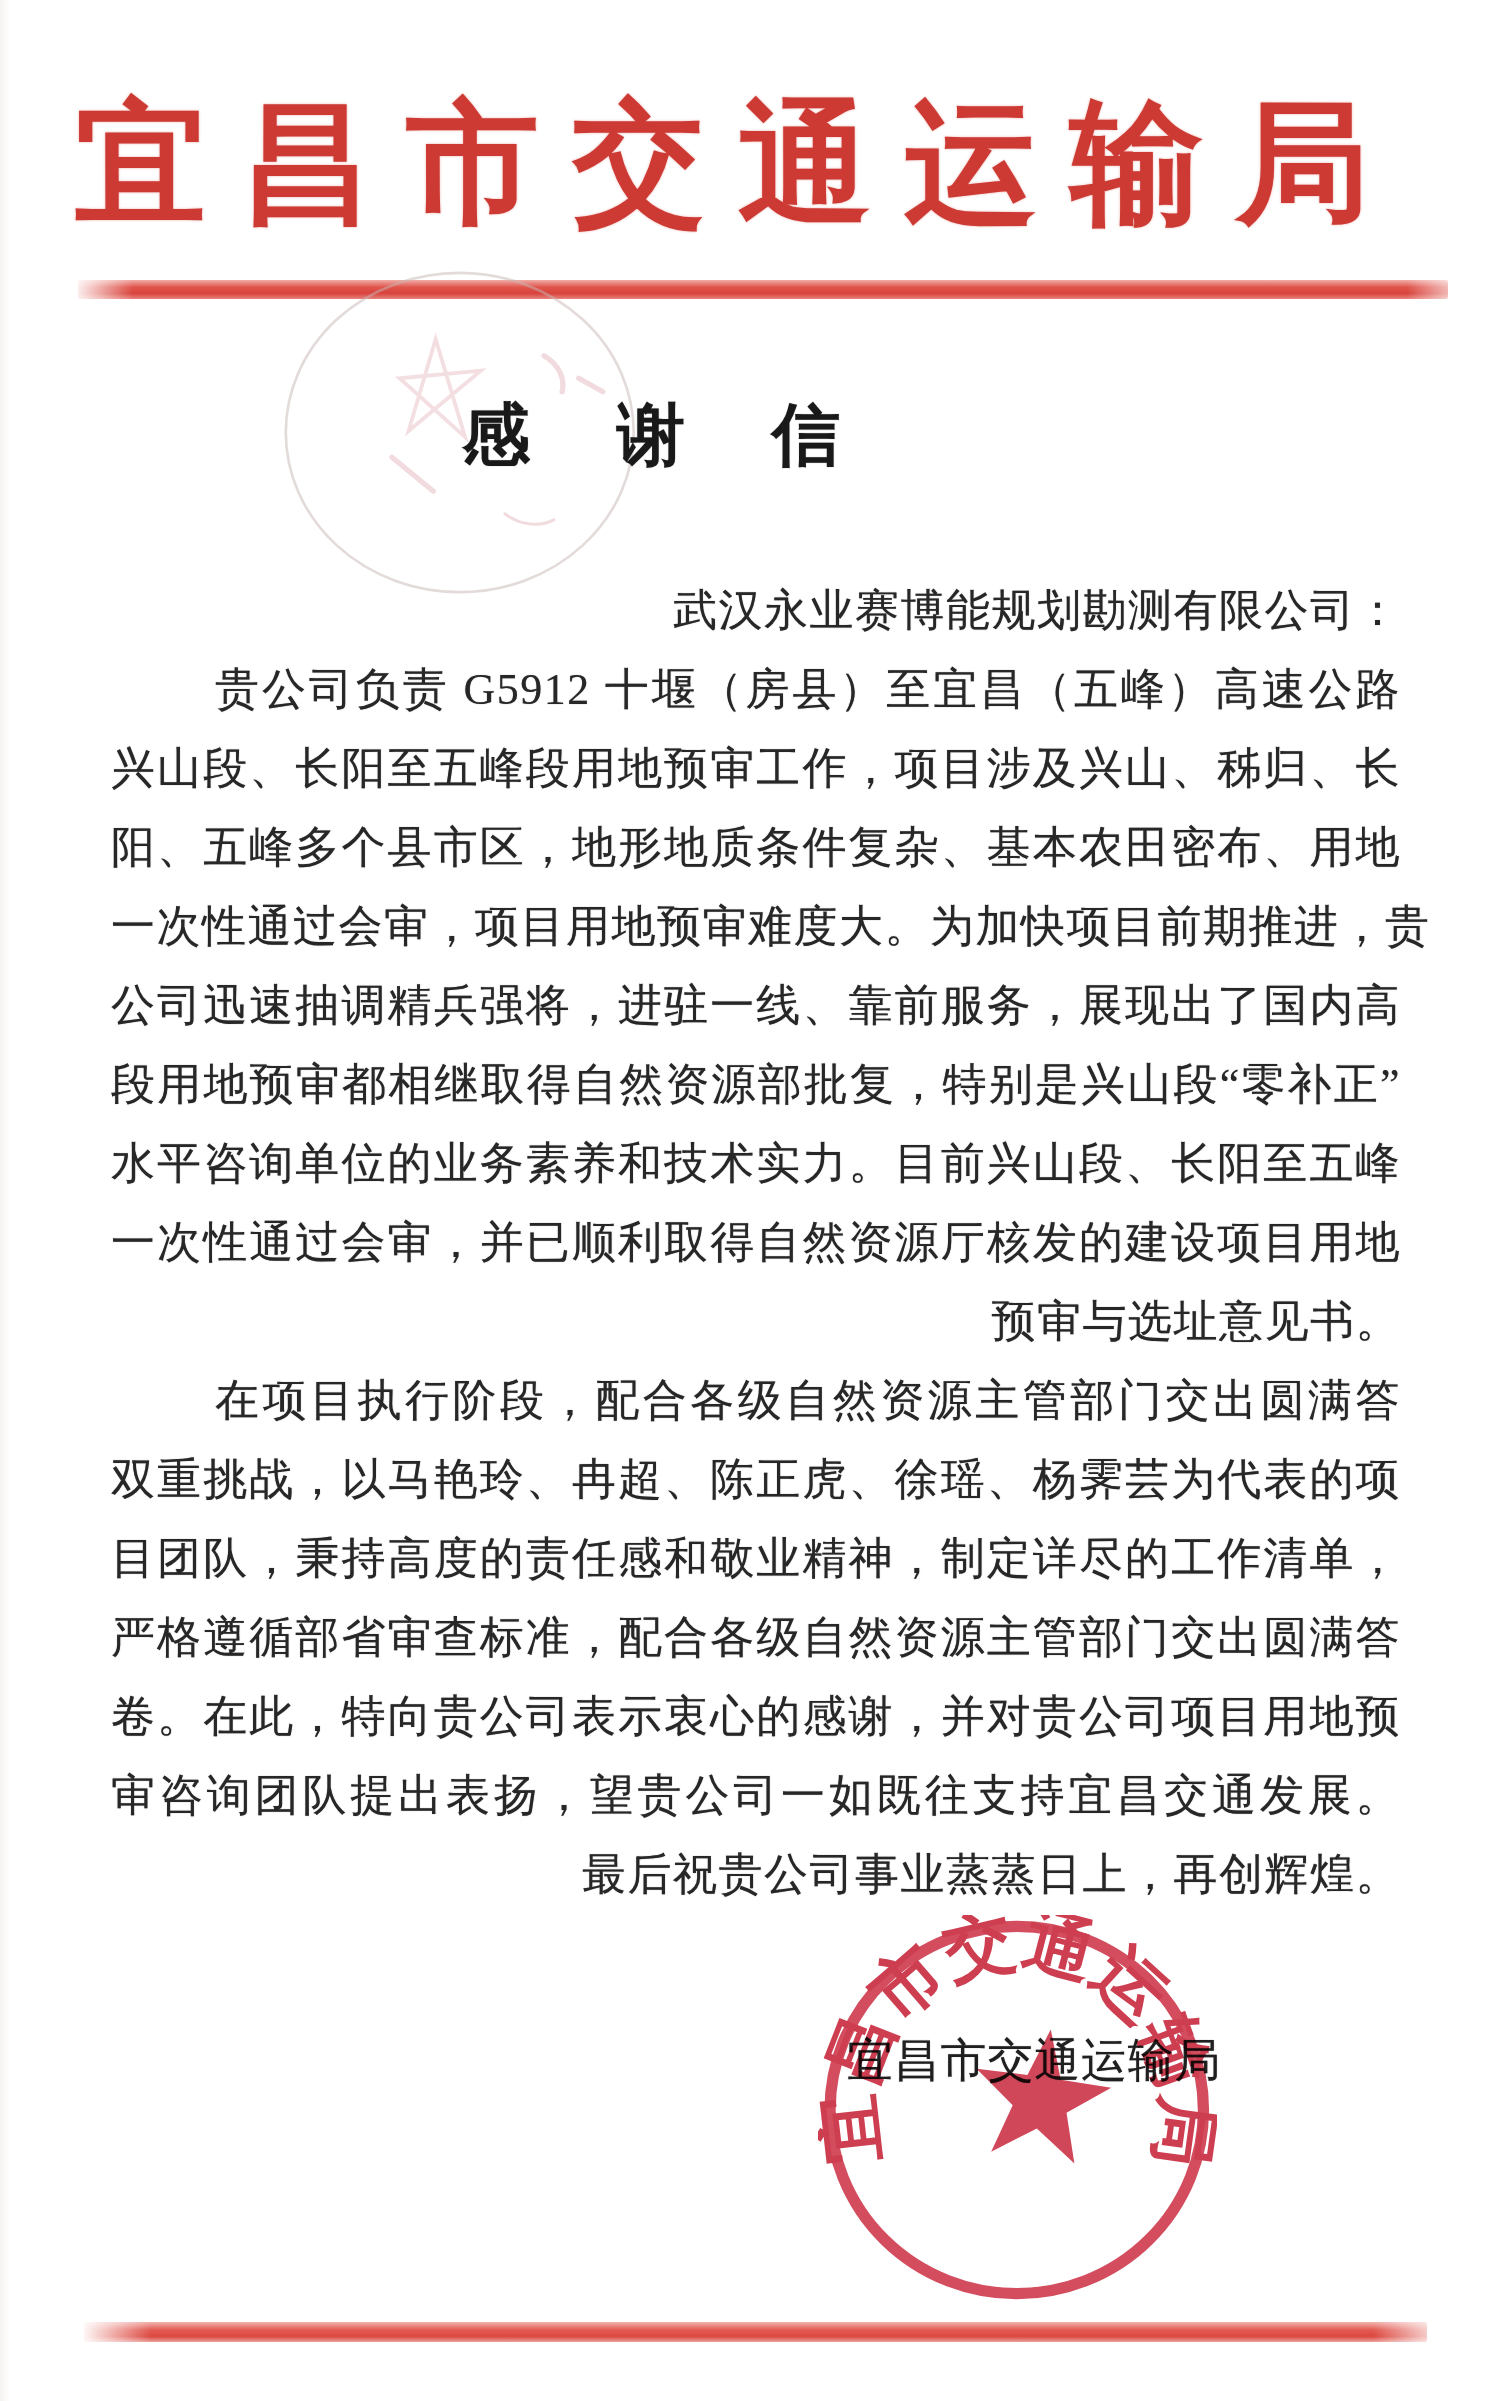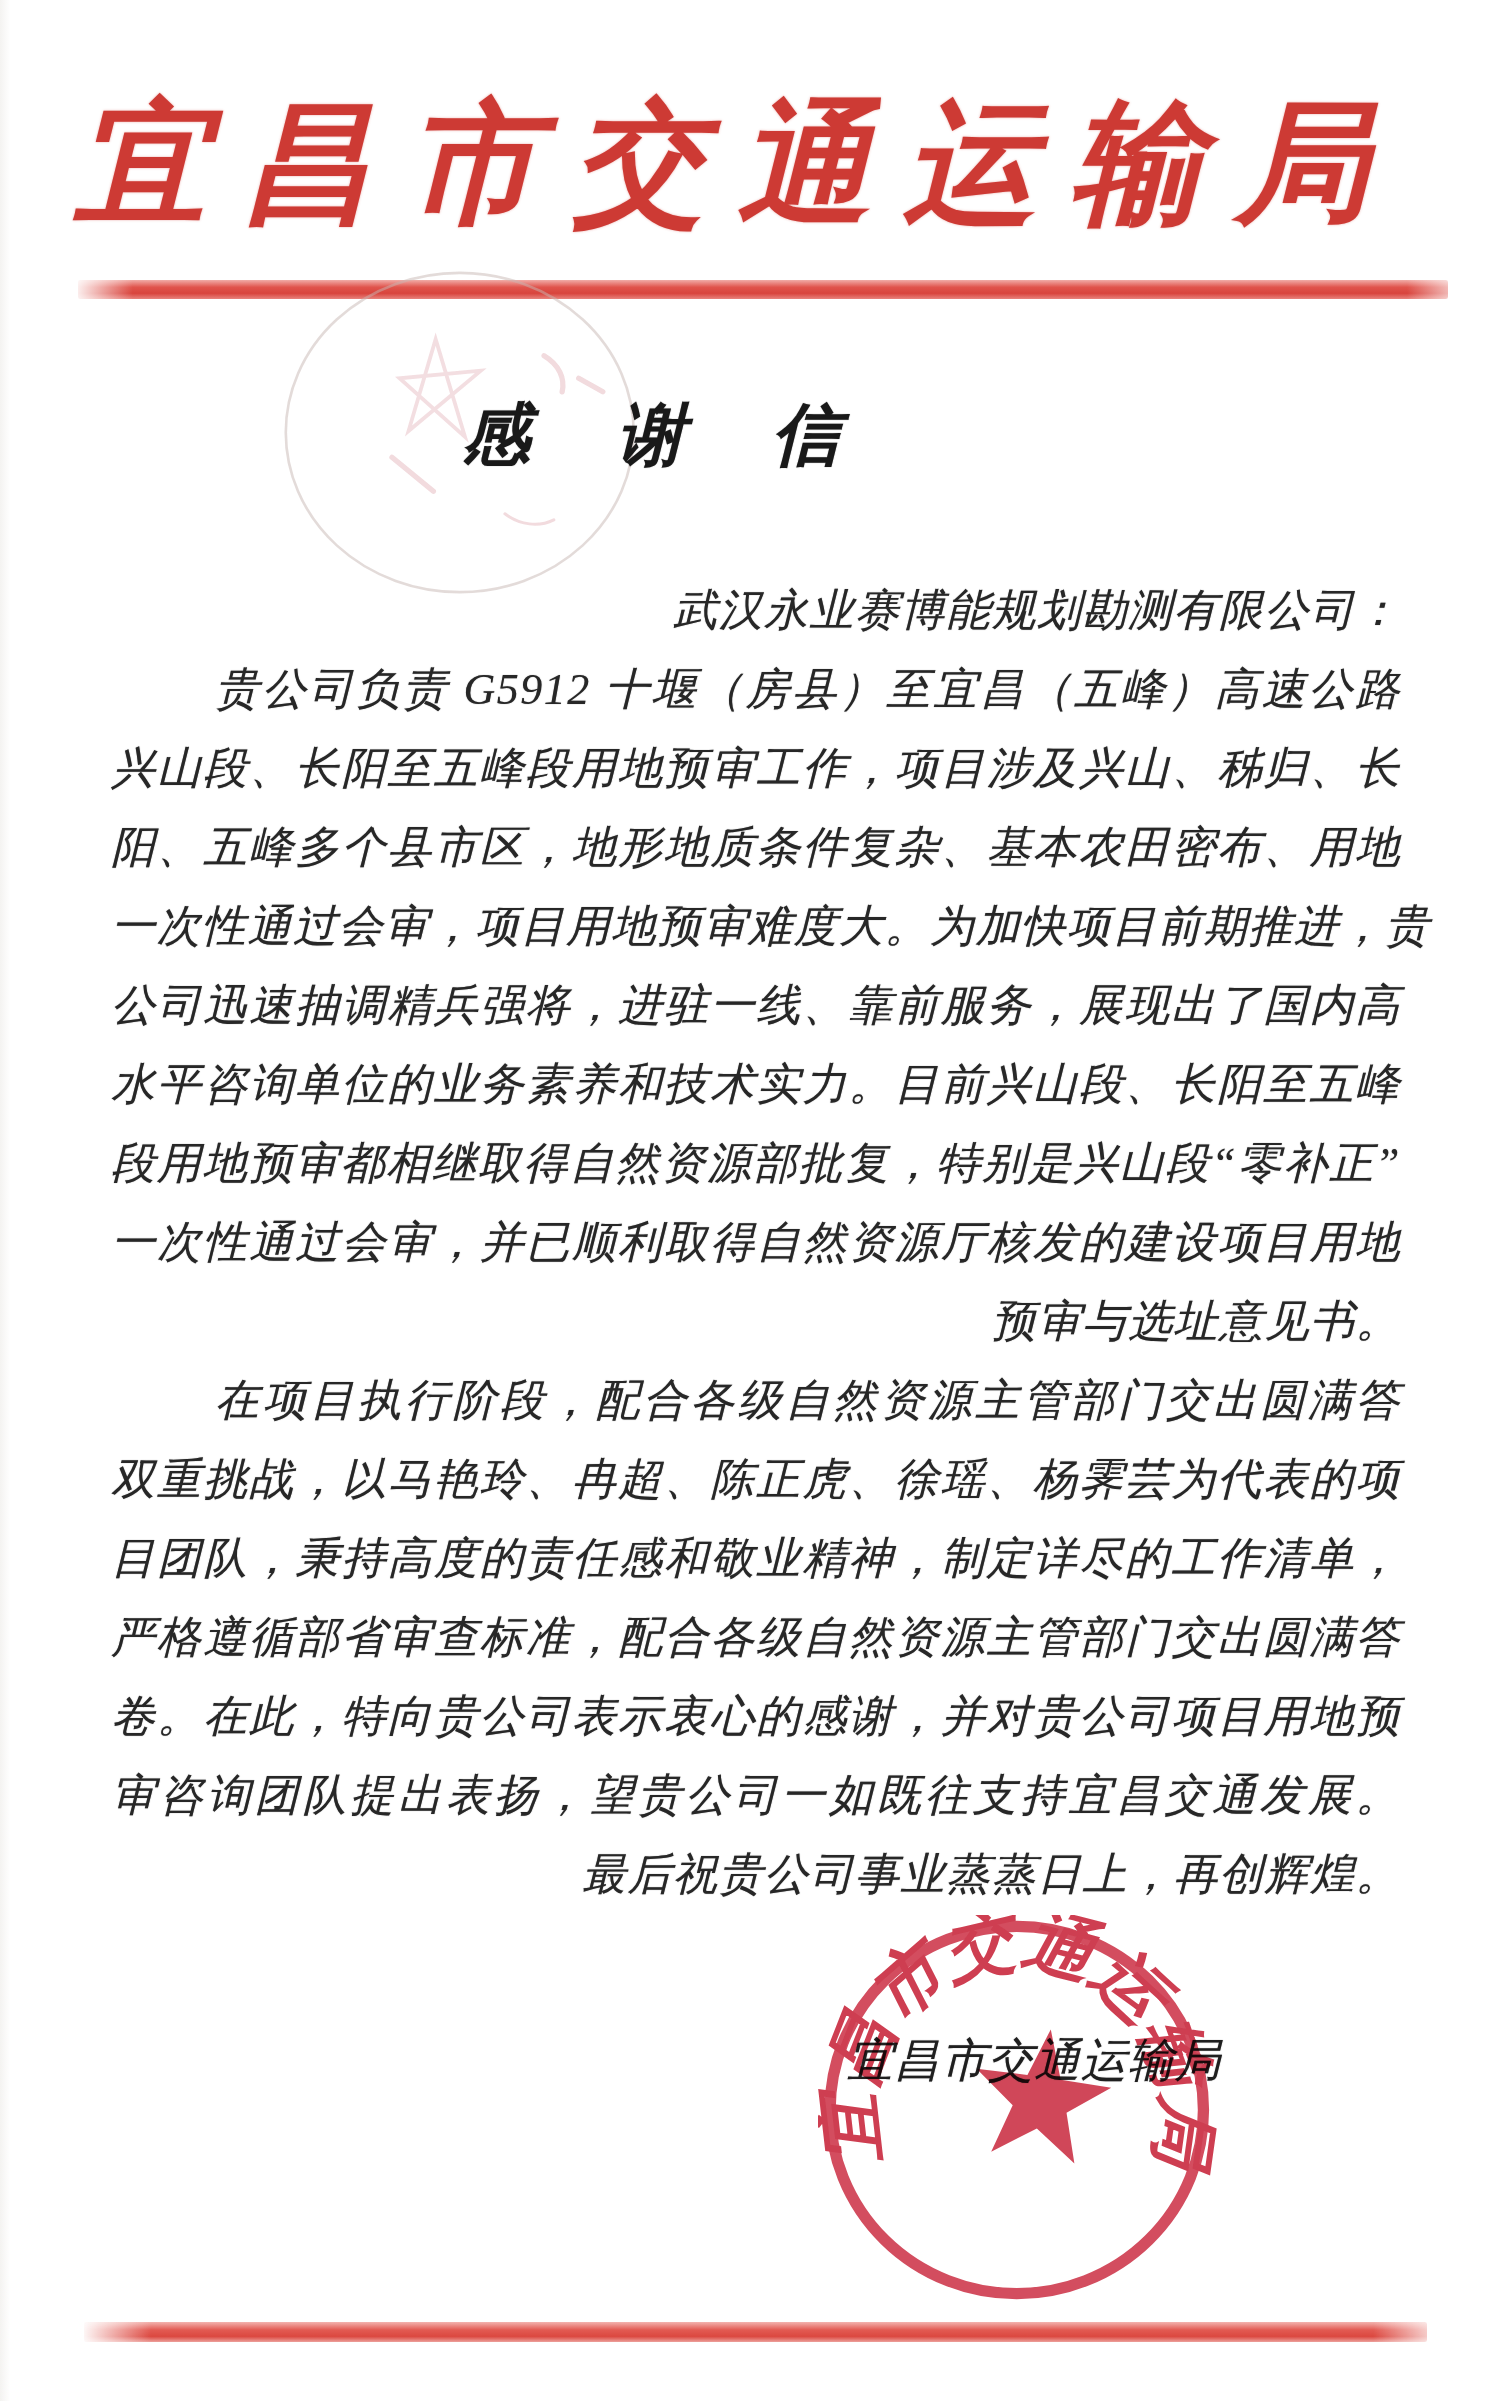--- a/index.html
+++ b/index.html
@@ -2,21 +2,21 @@
 <html style="font-size:12px"><head>
 <meta charset="utf-8">
 <title>感谢信</title>
 <style>
   html,body{margin:0;padding:0;}
   body{
     width:1512px;height:2401px;background:#ffffff;
     font-family:"Liberation Serif","DejaVu Serif",serif;
     position:relative;overflow:hidden;
   }
-  .page{position:absolute;inset:0;background:linear-gradient(90deg,#f4f3f1 0,#ffffff 10.5px),#ffffff;font-style:italic;}
+  .page{position:absolute;inset:0;background:linear-gradient(90deg,#f4f3f1 0,#ffffff 10.5px),#ffffff;}
 
   
   .header-org{
     position:absolute;top:89px;left:0;width:1476px;
     text-align:center;
     font-size:133px;line-height:151px;font-weight:bold;
     color:#cd3a34;letter-spacing:33px;
     text-shadow:0 0 2.3px rgba(205,58,52,.45);
     white-space:nowrap;
   }
@@ -107,22 +107,22 @@
 
   <div class="title">感 谢 信</div>
 
   <div class="body-text">
     <div class="line nj">武汉永业赛博能规划勘测有限公司：</div>
     <div class="line ind">贵公司负责 G5912 十堰（房县）至宜昌（五峰）高速公路</div>
     <div class="line">兴山段、长阳至五峰段用地预审工作，项目涉及兴山、秭归、长</div>
     <div class="line">阳、五峰多个县市区，地形地质条件复杂、基本农田密布、用地</div>
     <div class="line">一次性通过会审，项目用地预审难度大。为加快项目前期推进，贵</div>
     <div class="line">公司迅速抽调精兵强将，进驻一线、靠前服务，展现出了国内高</div>
+    <div class="line">段用地预审都相继取得自然资源部批复，特别是兴山段“零补正”</div>
     <div class="line">水平咨询单位的业务素养和技术实力。目前兴山段、长阳至五峰</div>
-    <div class="line">段用地预审都相继取得自然资源部批复，特别是兴山段“零补正”</div>
     <div class="line">一次性通过会审，并已顺利取得自然资源厅核发的建设项目用地</div>
     <div class="line nj">预审与选址意见书。</div>
     <div class="line ind">在项目执行阶段，配合各级自然资源主管部门交出圆满答</div>
     <div class="line">双重挑战，以马艳玲、冉超、陈正虎、徐瑶、杨霁芸为代表的项</div>
     <div class="line">目团队，秉持高度的责任感和敬业精神，制定详尽的工作清单，</div>
     <div class="line">严格遵循部省审查标准，配合各级自然资源主管部门交出圆满答</div>
     <div class="line">卷。在此，特向贵公司表示衷心的感谢，并对贵公司项目用地预</div>
     <div class="line">审咨询团队提出表扬，望贵公司一如既往支持宜昌交通发展。</div>
     <div class="line nj ind">最后祝贵公司事业蒸蒸日上，再创辉煌。</div>
   </div>

